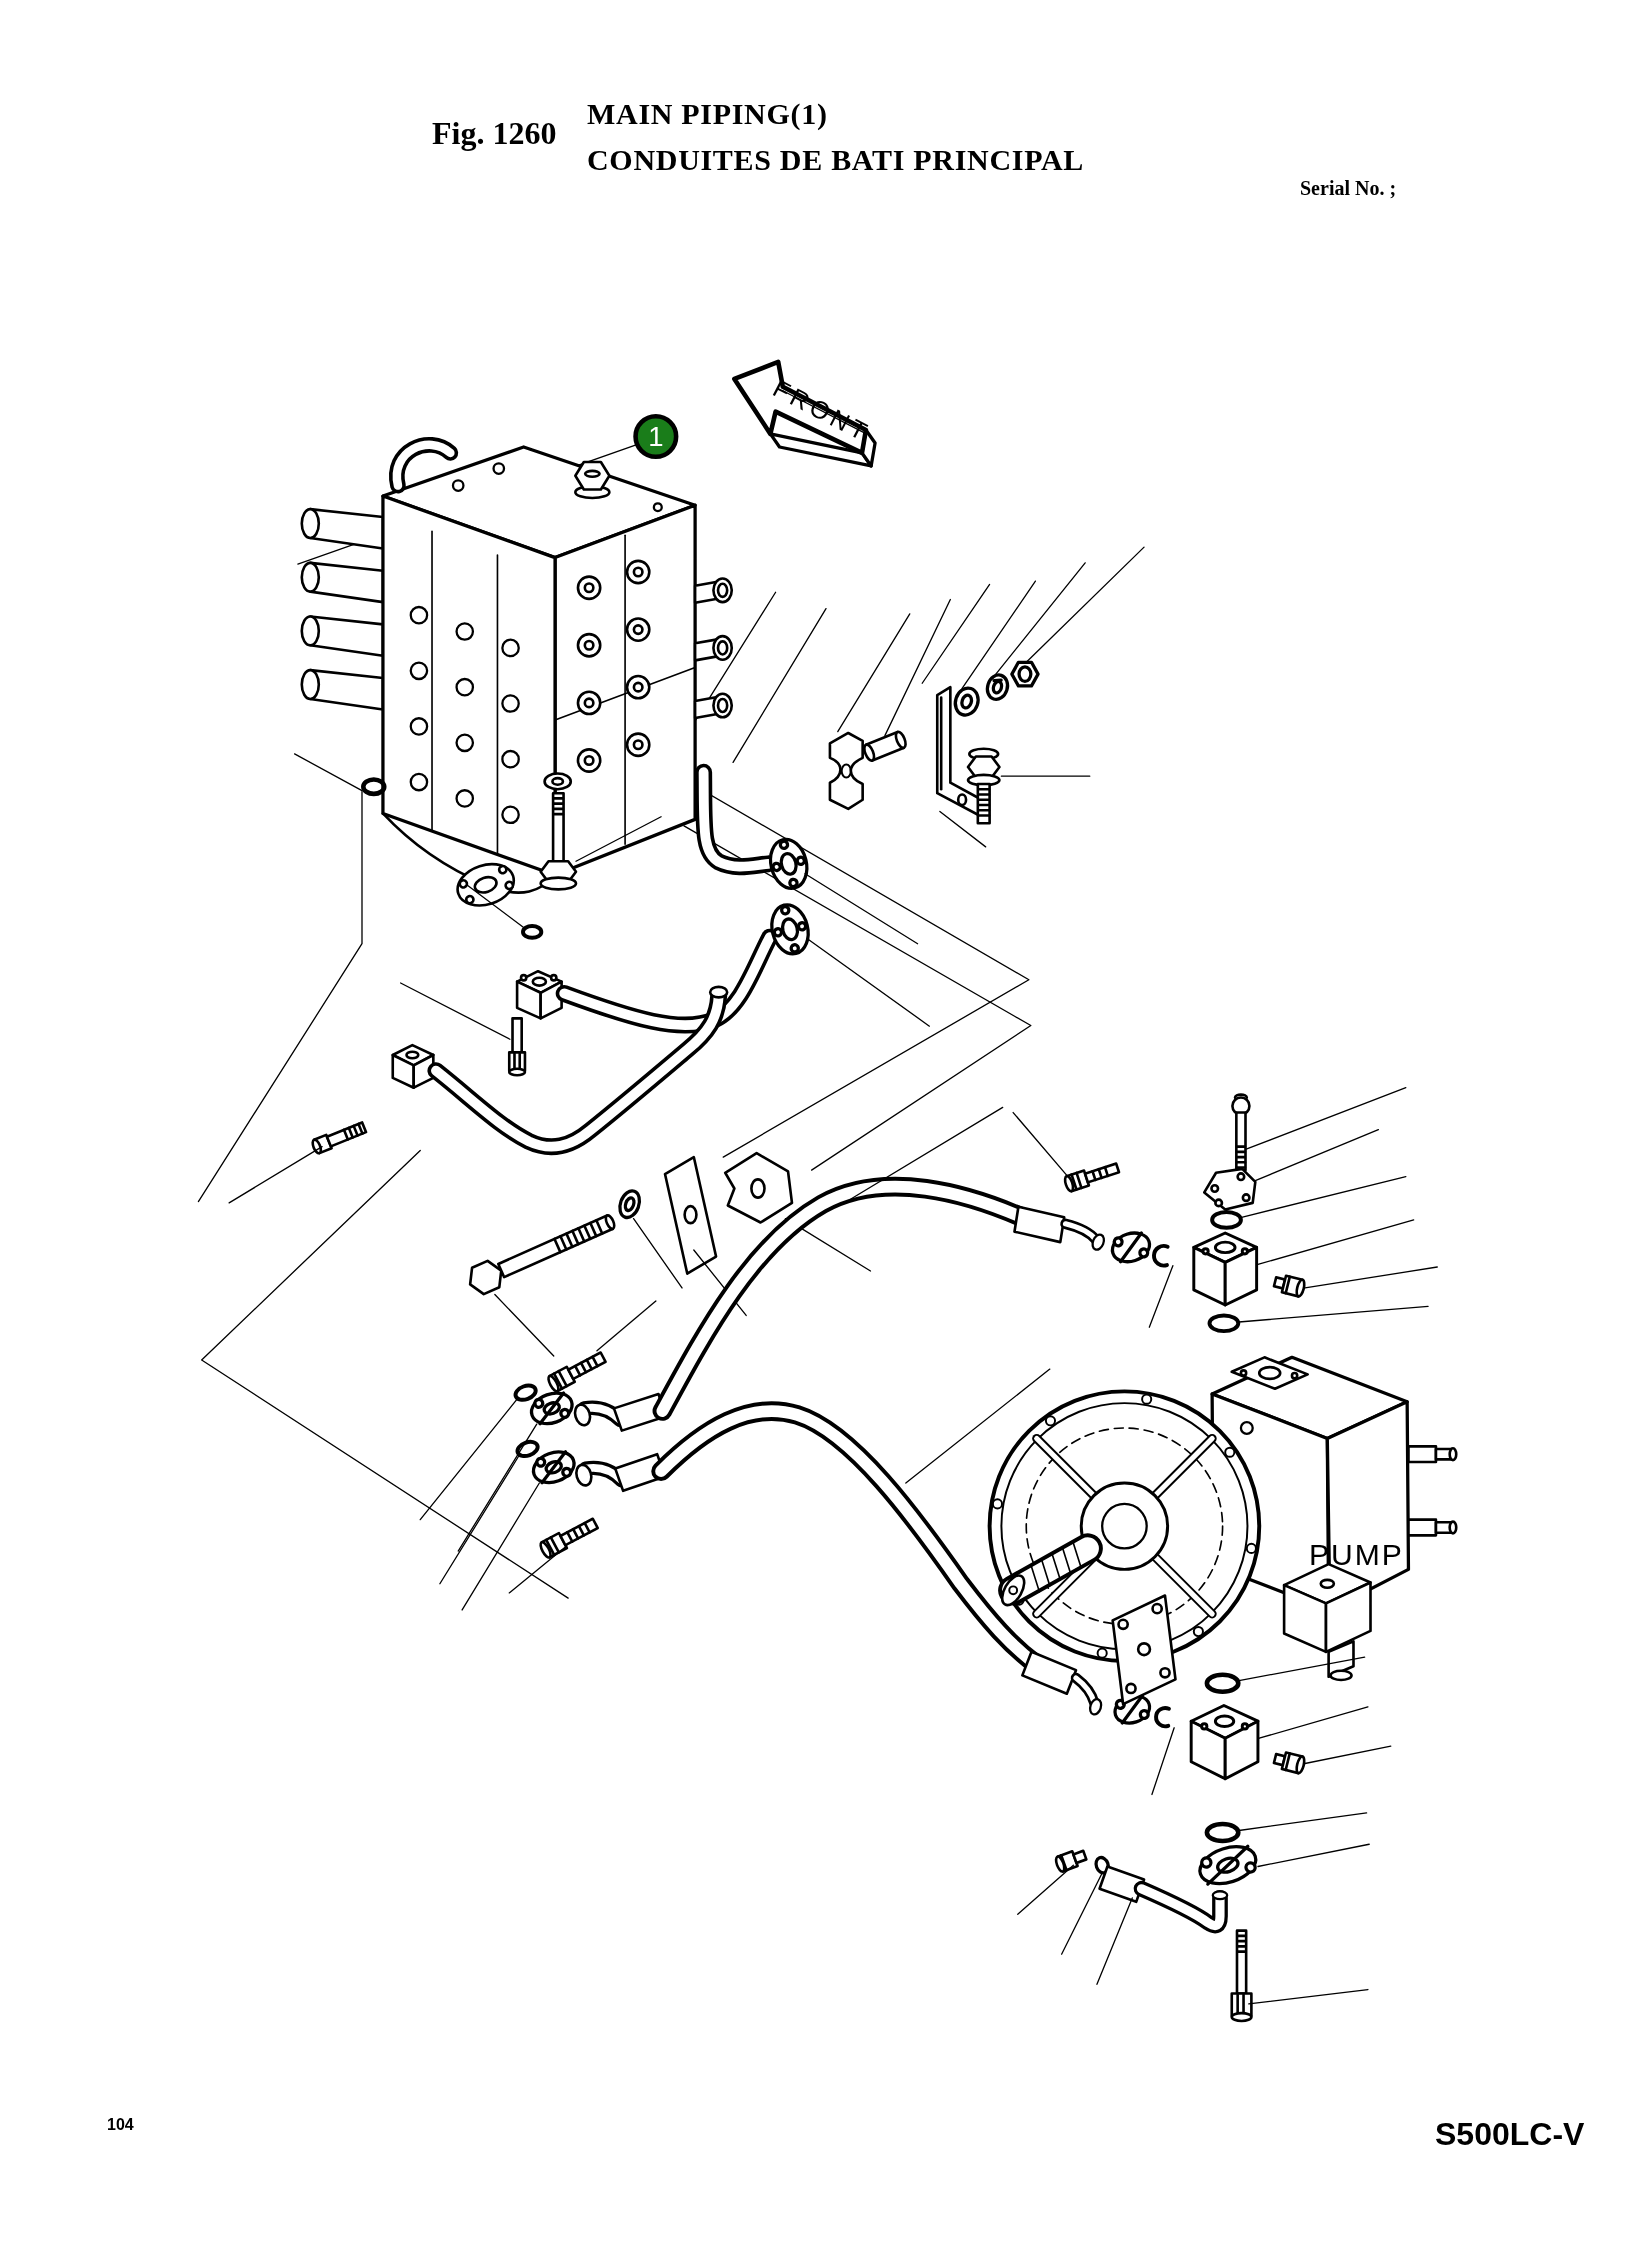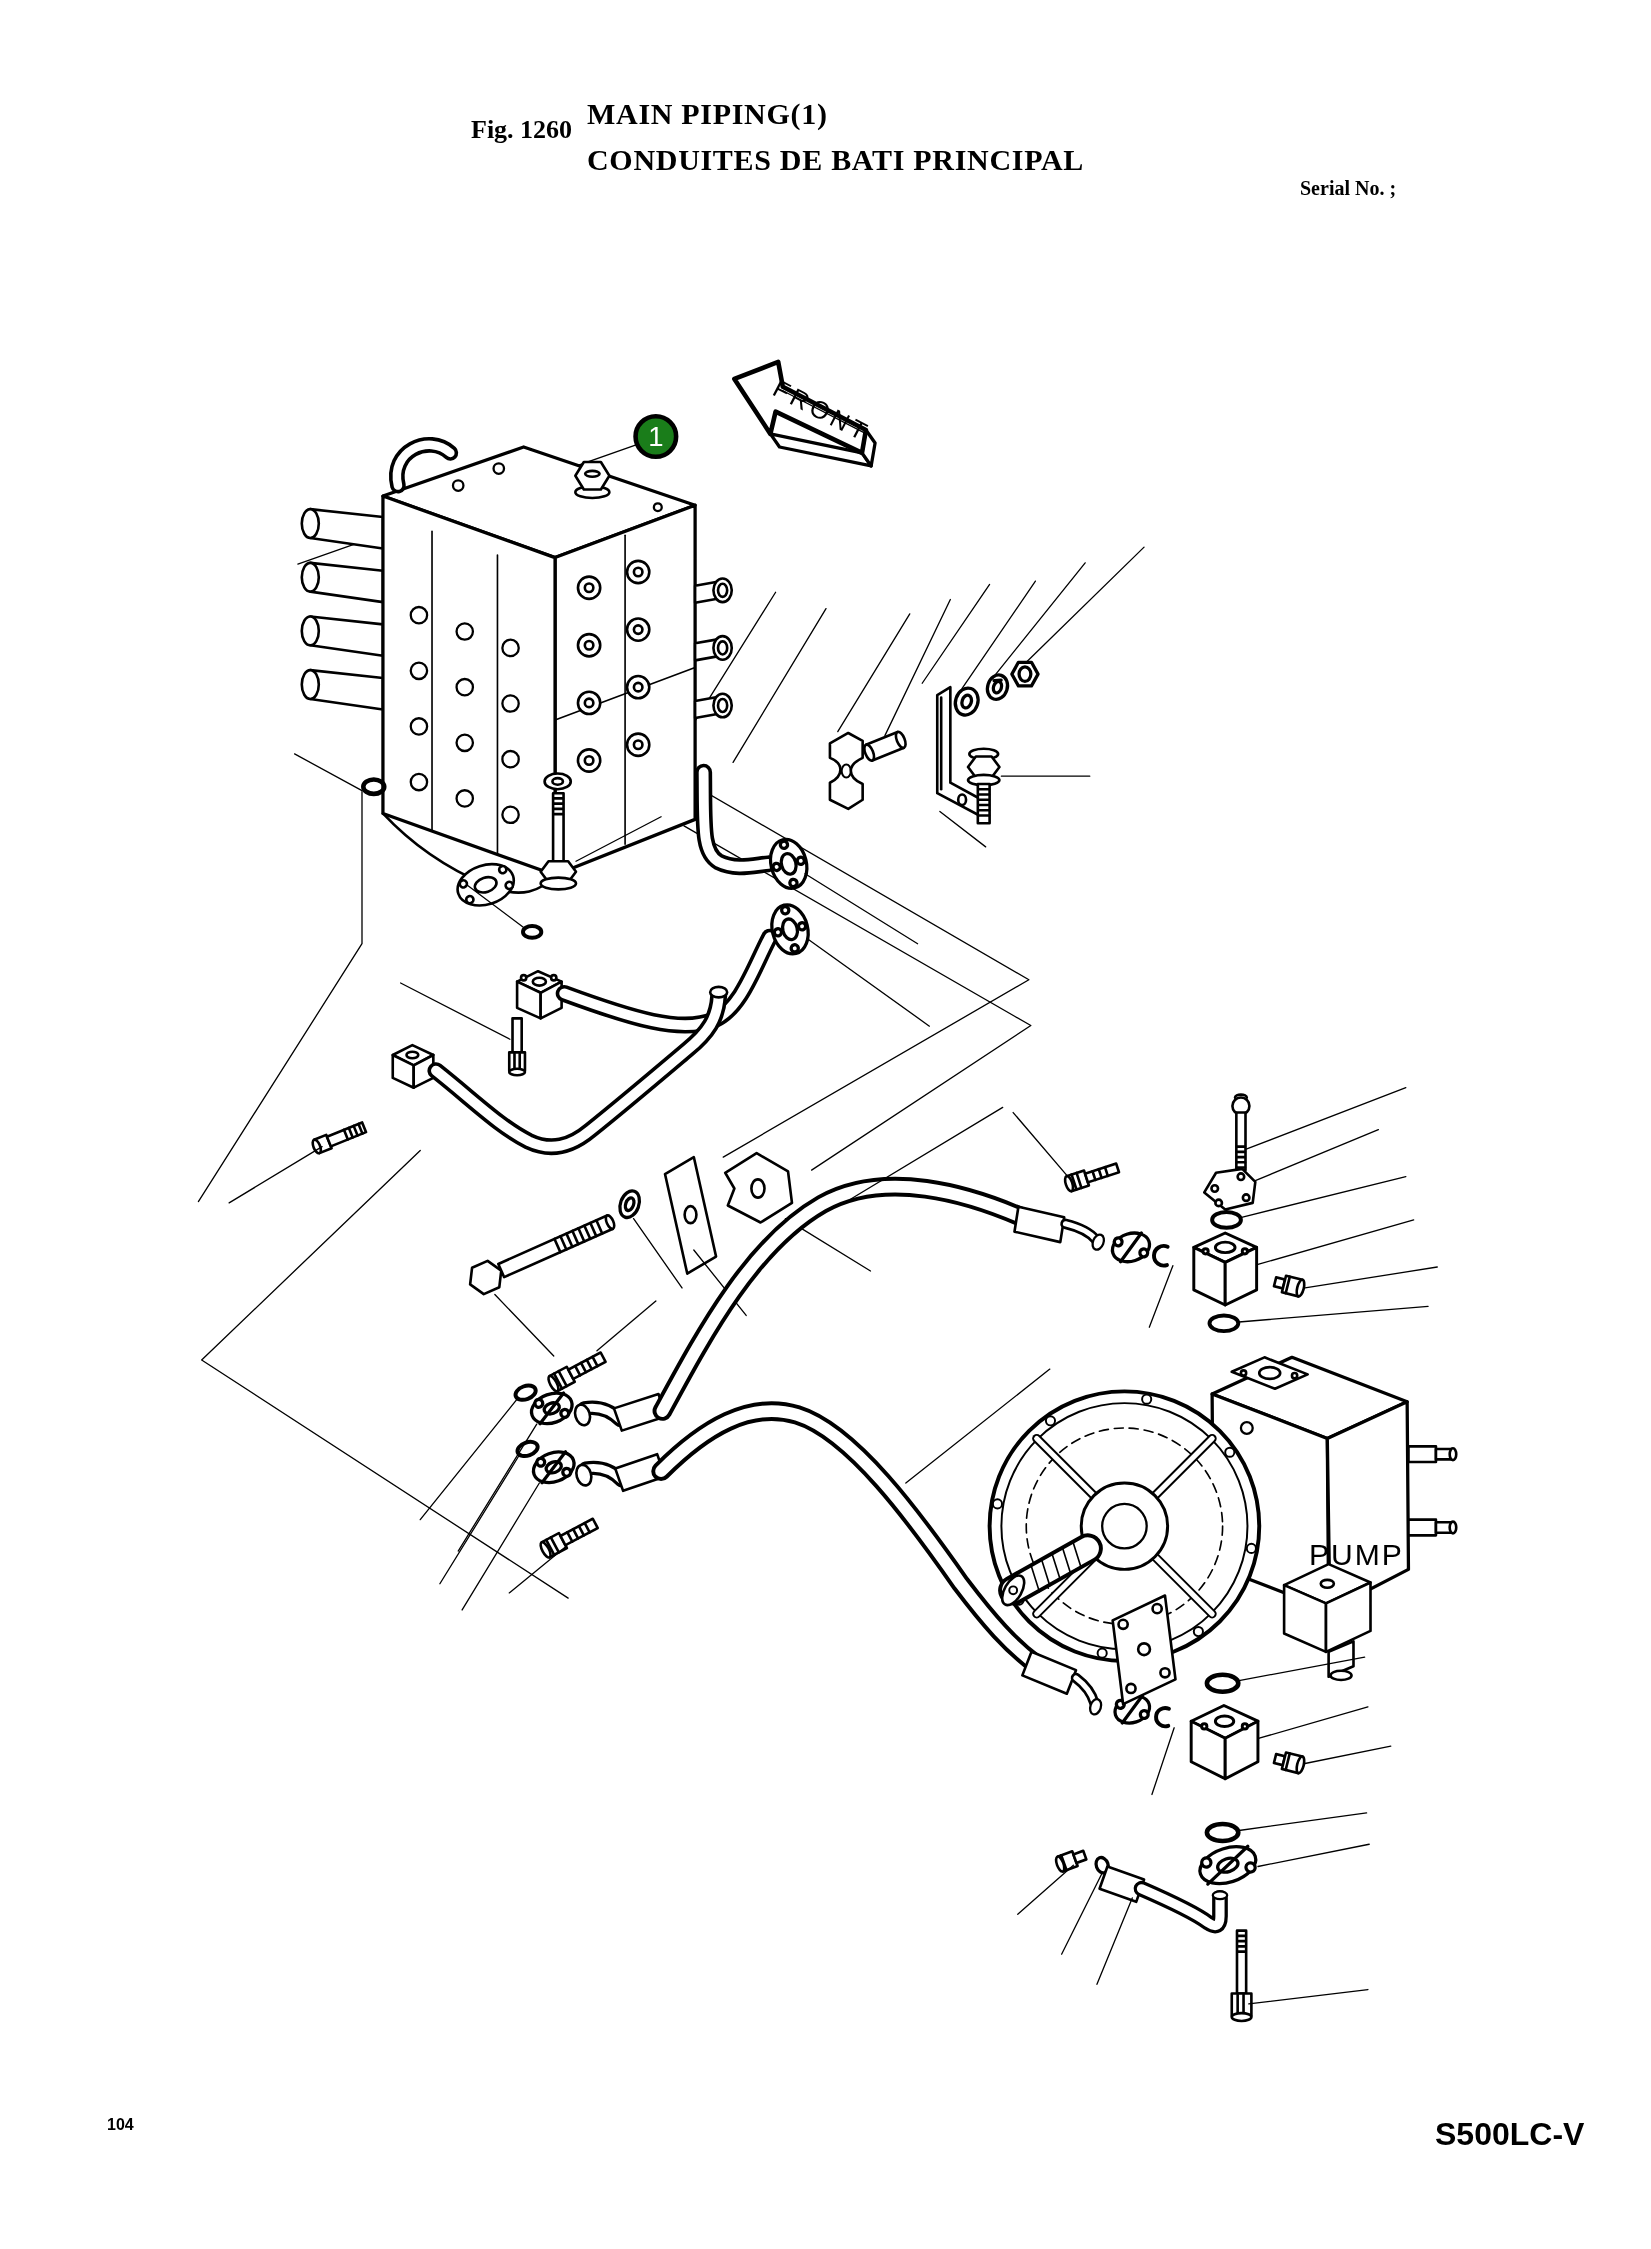--- a/index.html
+++ b/index.html
@@ -7,21 +7,21 @@
         font-family:"Liberation Serif", serif;color:#000;}
   .abs{position:absolute;}
   
   .info-table{position:absolute;left:101px;top:97px;width:259px;height:96px;
               border:3.9px solid #000;box-sizing:border-box;display:grid;
               grid-template-columns:103px 1fr;grid-template-rows:1fr 1fr;}
   .info-cell{display:flex;align-items:center;justify-content:center;
              font-weight:bold;font-size:19.6px;box-sizing:border-box;}
   .ic-bl{border-left:2px solid #000;}
   .ic-bt{border-top:2px solid #000;}
-  .fig-label{left:432px;top:115px;font-size:26px;font-weight:bold;margin-left:39px;}
+  .fig-label{left:432px;top:115px;font-size:32px;font-weight:bold;}
   .title-1{left:587px;top:97px;font-size:30px;font-weight:bold;letter-spacing:0.7px;}
   .title-2{left:587px;top:135px;font-size:30px;font-weight:bold;letter-spacing:0.7px;margin-top:8px;}
   .serial{left:1300px;top:177px;font-size:20px;font-weight:bold;}
   .footer-num{left:107px;top:2116px;font-size:16px;font-weight:bold;
               font-family:"Liberation Sans",sans-serif;}
   .footer-model{left:1435px;top:2116px;font-size:32px;font-weight:bold;
               font-family:Liberation Sans, sans-serif;}
   svg{position:absolute;left:0;top:0;}
   svg text{font-family:"Liberation Sans",sans-serif;}
 </style>

